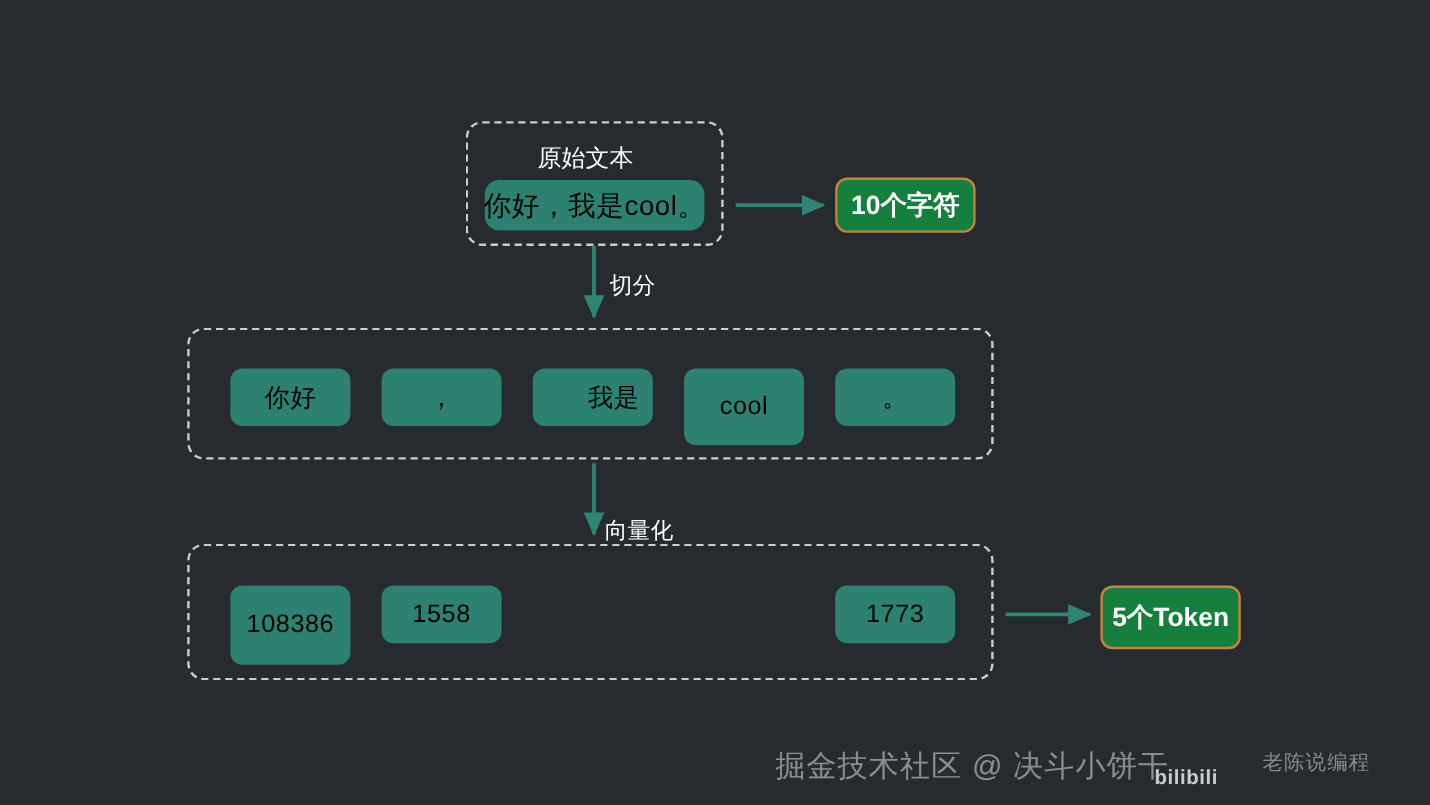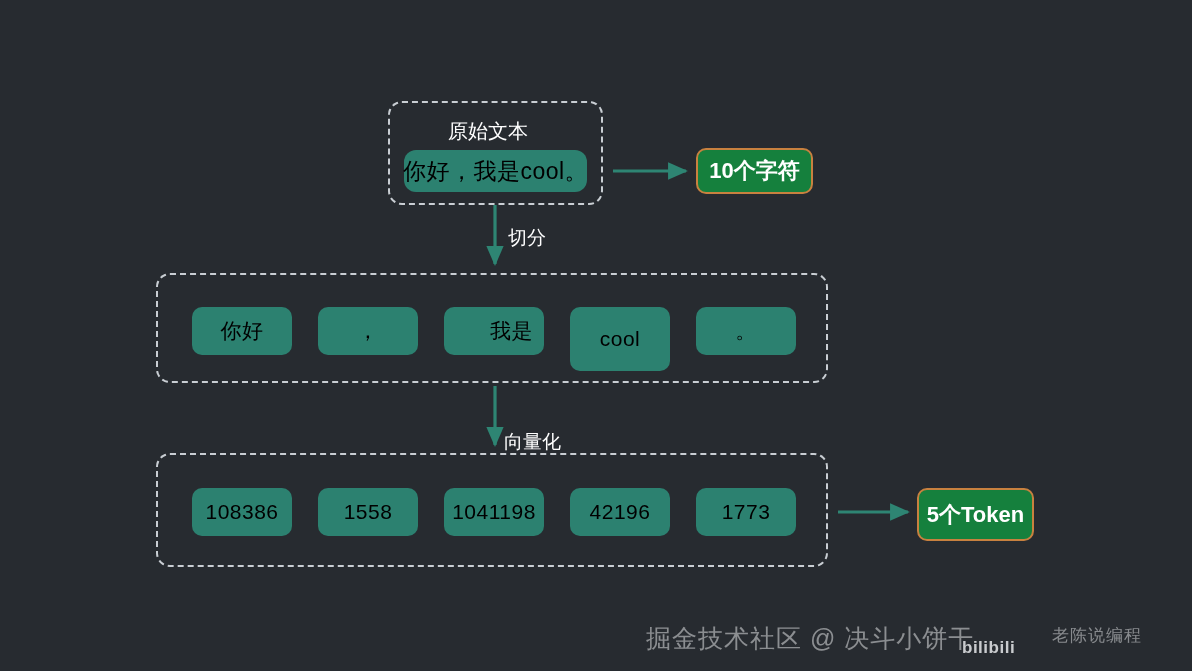--- a/index.html
+++ b/index.html
@@ -158,24 +158,22 @@
   <div class="chip" style="left:192px; top:307px; width:100px; height:48px;">你好</div>
   <div class="chip" style="left:318px; top:307px; width:100px; height:48px;">，</div>
   <div class="chip" style="left:444px; top:307px; width:100px; height:48px;padding-left:35px;">我是</div>
   <div class="chip" style="left:570px; top:307px; width:100px; height:64px;">cool</div>
   <div class="chip" style="left:696px; top:307px; width:100px; height:48px;">。</div>
 
   <div class="step-label" style="left:504px; top:407px;margin-top:22px;">向量化</div>
 
   <div class="dashed-box" style="left:156px; top:453px; width:672px; height:114px;"></div>
 
-  <div class="chip" style="left:192px; top:488px; width:100px; height:48px;">108386</div>
+  <div class="chip" style="left:192px; top:488px; width:100px; height:66px;">108386</div>
   <div class="chip" style="left:318px; top:488px; width:100px; height:48px;">1558</div>
-  <div class="chip" style="left:444px; top:488px; width:100px; height:48px;">1041198</div>
-  <div class="chip" style="left:570px; top:488px; width:100px; height:48px;">42196</div>
   <div class="chip" style="left:696px; top:488px; width:100px; height:48px;">1773</div>
 
   <div class="badge" style="left:917px; top:488px; width:117px; height:53px;">5个Token</div>
 
   <div class="wm" style="left:646px; top:622px;">掘金技术社区 @ 决斗小饼干</div>
 
   <div class="wm2" style="left:1052px; top:624px;">老陈说编程</div>
 
   <div class="bili" style="left:962px; top:638px;">
     <span class="bili-txt">bilibili</span>

